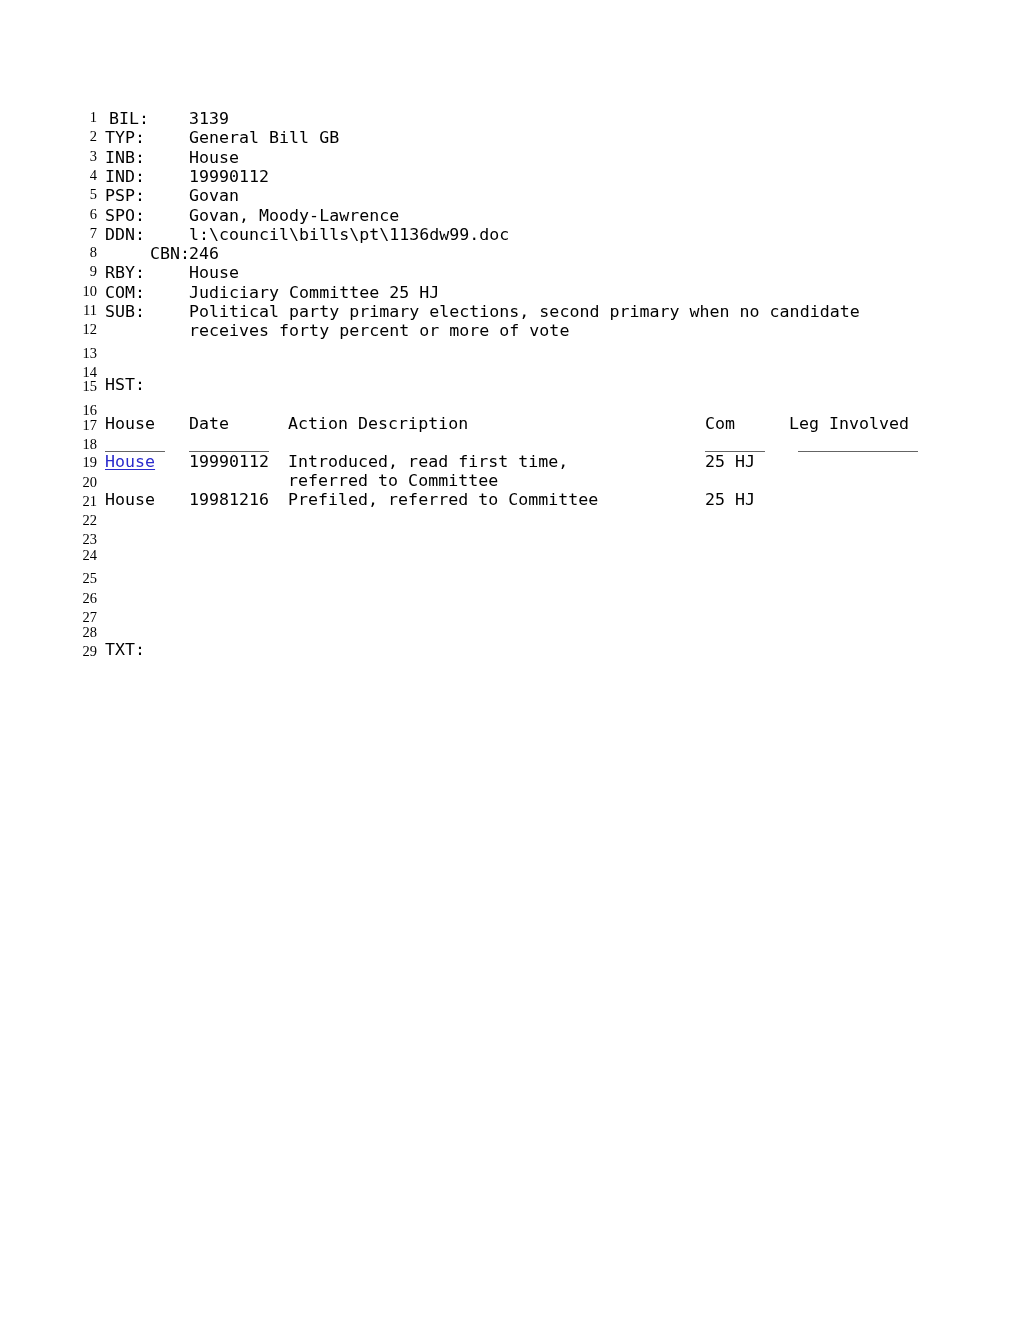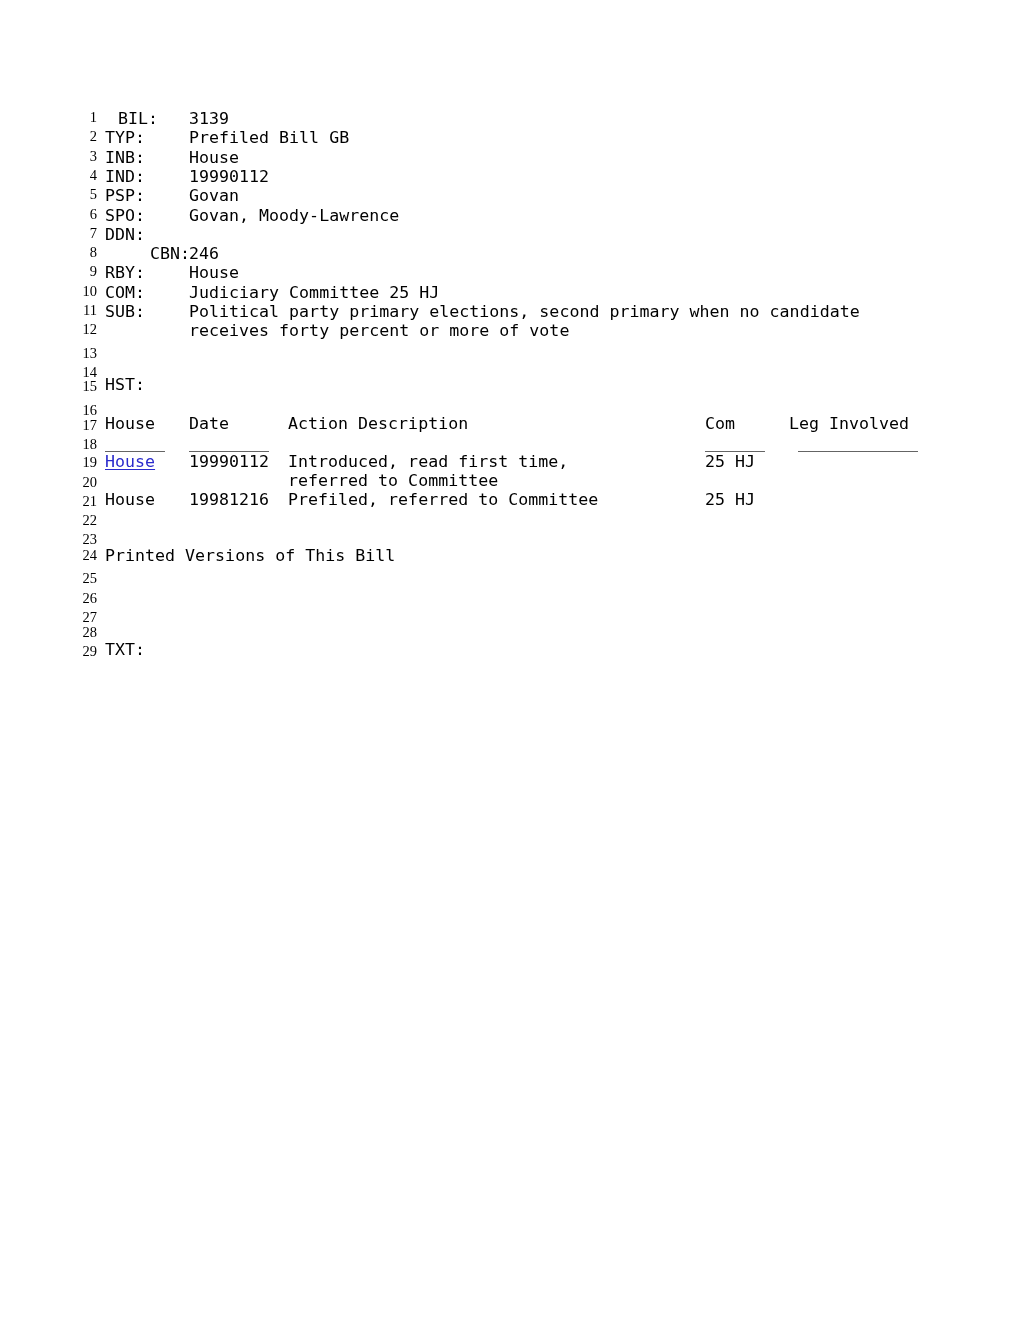--- a/index.html
+++ b/index.html
@@ -106,39 +106,40 @@
     <span class="line-number" style="top:437.9px;">24</span>
     <span class="line-number" style="top:461.2px;">25</span>
     <span class="line-number" style="top:480.5px;">26</span>
     <span class="line-number" style="top:499.8px;">27</span>
     <span class="line-number" style="top:515.1px;">28</span>
     <span class="line-number" style="top:534.4px;">29</span>
   </div>
 
   <div id="text-body">
 
-    <span class="text-line" style="top:0px; left:13px;">BIL:</span>
+    <span class="text-line" style="top:0px; left:4px;">BIL:</span>
     <span class="text-line" style="top:0px; left:84px;">3139</span>
 
     <span class="text-line" style="top:19.3px; left:0px;">TYP:</span>
-    <span class="text-line" style="top:19.3px; left:84px;">Prefiled Bill GB</span>
+    <span class="text-line" style="top:19.3px; left:84px;">General Bill GB</span>
 
     <span class="text-line" style="top:38.6px; left:0px;">INB:</span>
     <span class="text-line" style="top:38.6px; left:84px;">House</span>
 
     <span class="text-line" style="top:57.9px; left:0px;">IND:</span>
     <span class="text-line" style="top:57.9px; left:84px;">19990112</span>
 
     <span class="text-line" style="top:77.2px; left:0px;">PSP:</span>
     <span class="text-line" style="top:77.2px; left:84px;">Govan</span>
 
     <span class="text-line" style="top:96.5px; left:0px;">SPO:</span>
     <span class="text-line" style="top:96.5px; left:84px;">Govan, Moody-Lawrence</span>
 
     <span class="text-line" style="top:115.8px; left:0px;">DDN:</span>
+    <span class="text-line" style="top:115.8px; left:84px;">l:\council\bills\pt\1136dw99.doc</span>
 
     <span class="text-line" style="top:135.1px; left:0px;margin-left:45px;">CBN:</span>
     <span class="text-line" style="top:135.1px; left:84px;">246</span>
 
     <span class="text-line" style="top:154.4px; left:0px;">RBY:</span>
     <span class="text-line" style="top:154.4px; left:84px;">House</span>
 
     <span class="text-line" style="top:173.7px; left:0px;">COM:</span>
     <span class="text-line" style="top:173.7px; left:84px;">Judiciary Committee 25 HJ</span>
 
@@ -163,18 +164,17 @@
     <span class="text-line" style="top:342.5px; left:84px;">19990112</span>
     <span class="text-line" style="top:342.5px; left:183px;">Introduced, read first time,</span>
     <span class="text-line" style="top:342.5px; left:600px;">25 HJ</span>
     <span class="text-line" style="top:361.8px; left:183px;">referred to Committee</span>
 
     <span class="text-line" style="top:381px; left:0px;">House</span>
     <span class="text-line" style="top:381px; left:84px;">19981216</span>
     <span class="text-line" style="top:381px; left:183px;">Prefiled, referred to Committee</span>
     <span class="text-line" style="top:381px; left:600px;">25 HJ</span>
 
-    <span class="text-line" style="top:437px; left:0px;">Printed Versions of This Bill</span>
 
     <span class="text-line" style="top:531px; left:0px;">TXT:</span>
 
   </div>
 </div>
 
 </body></html>

